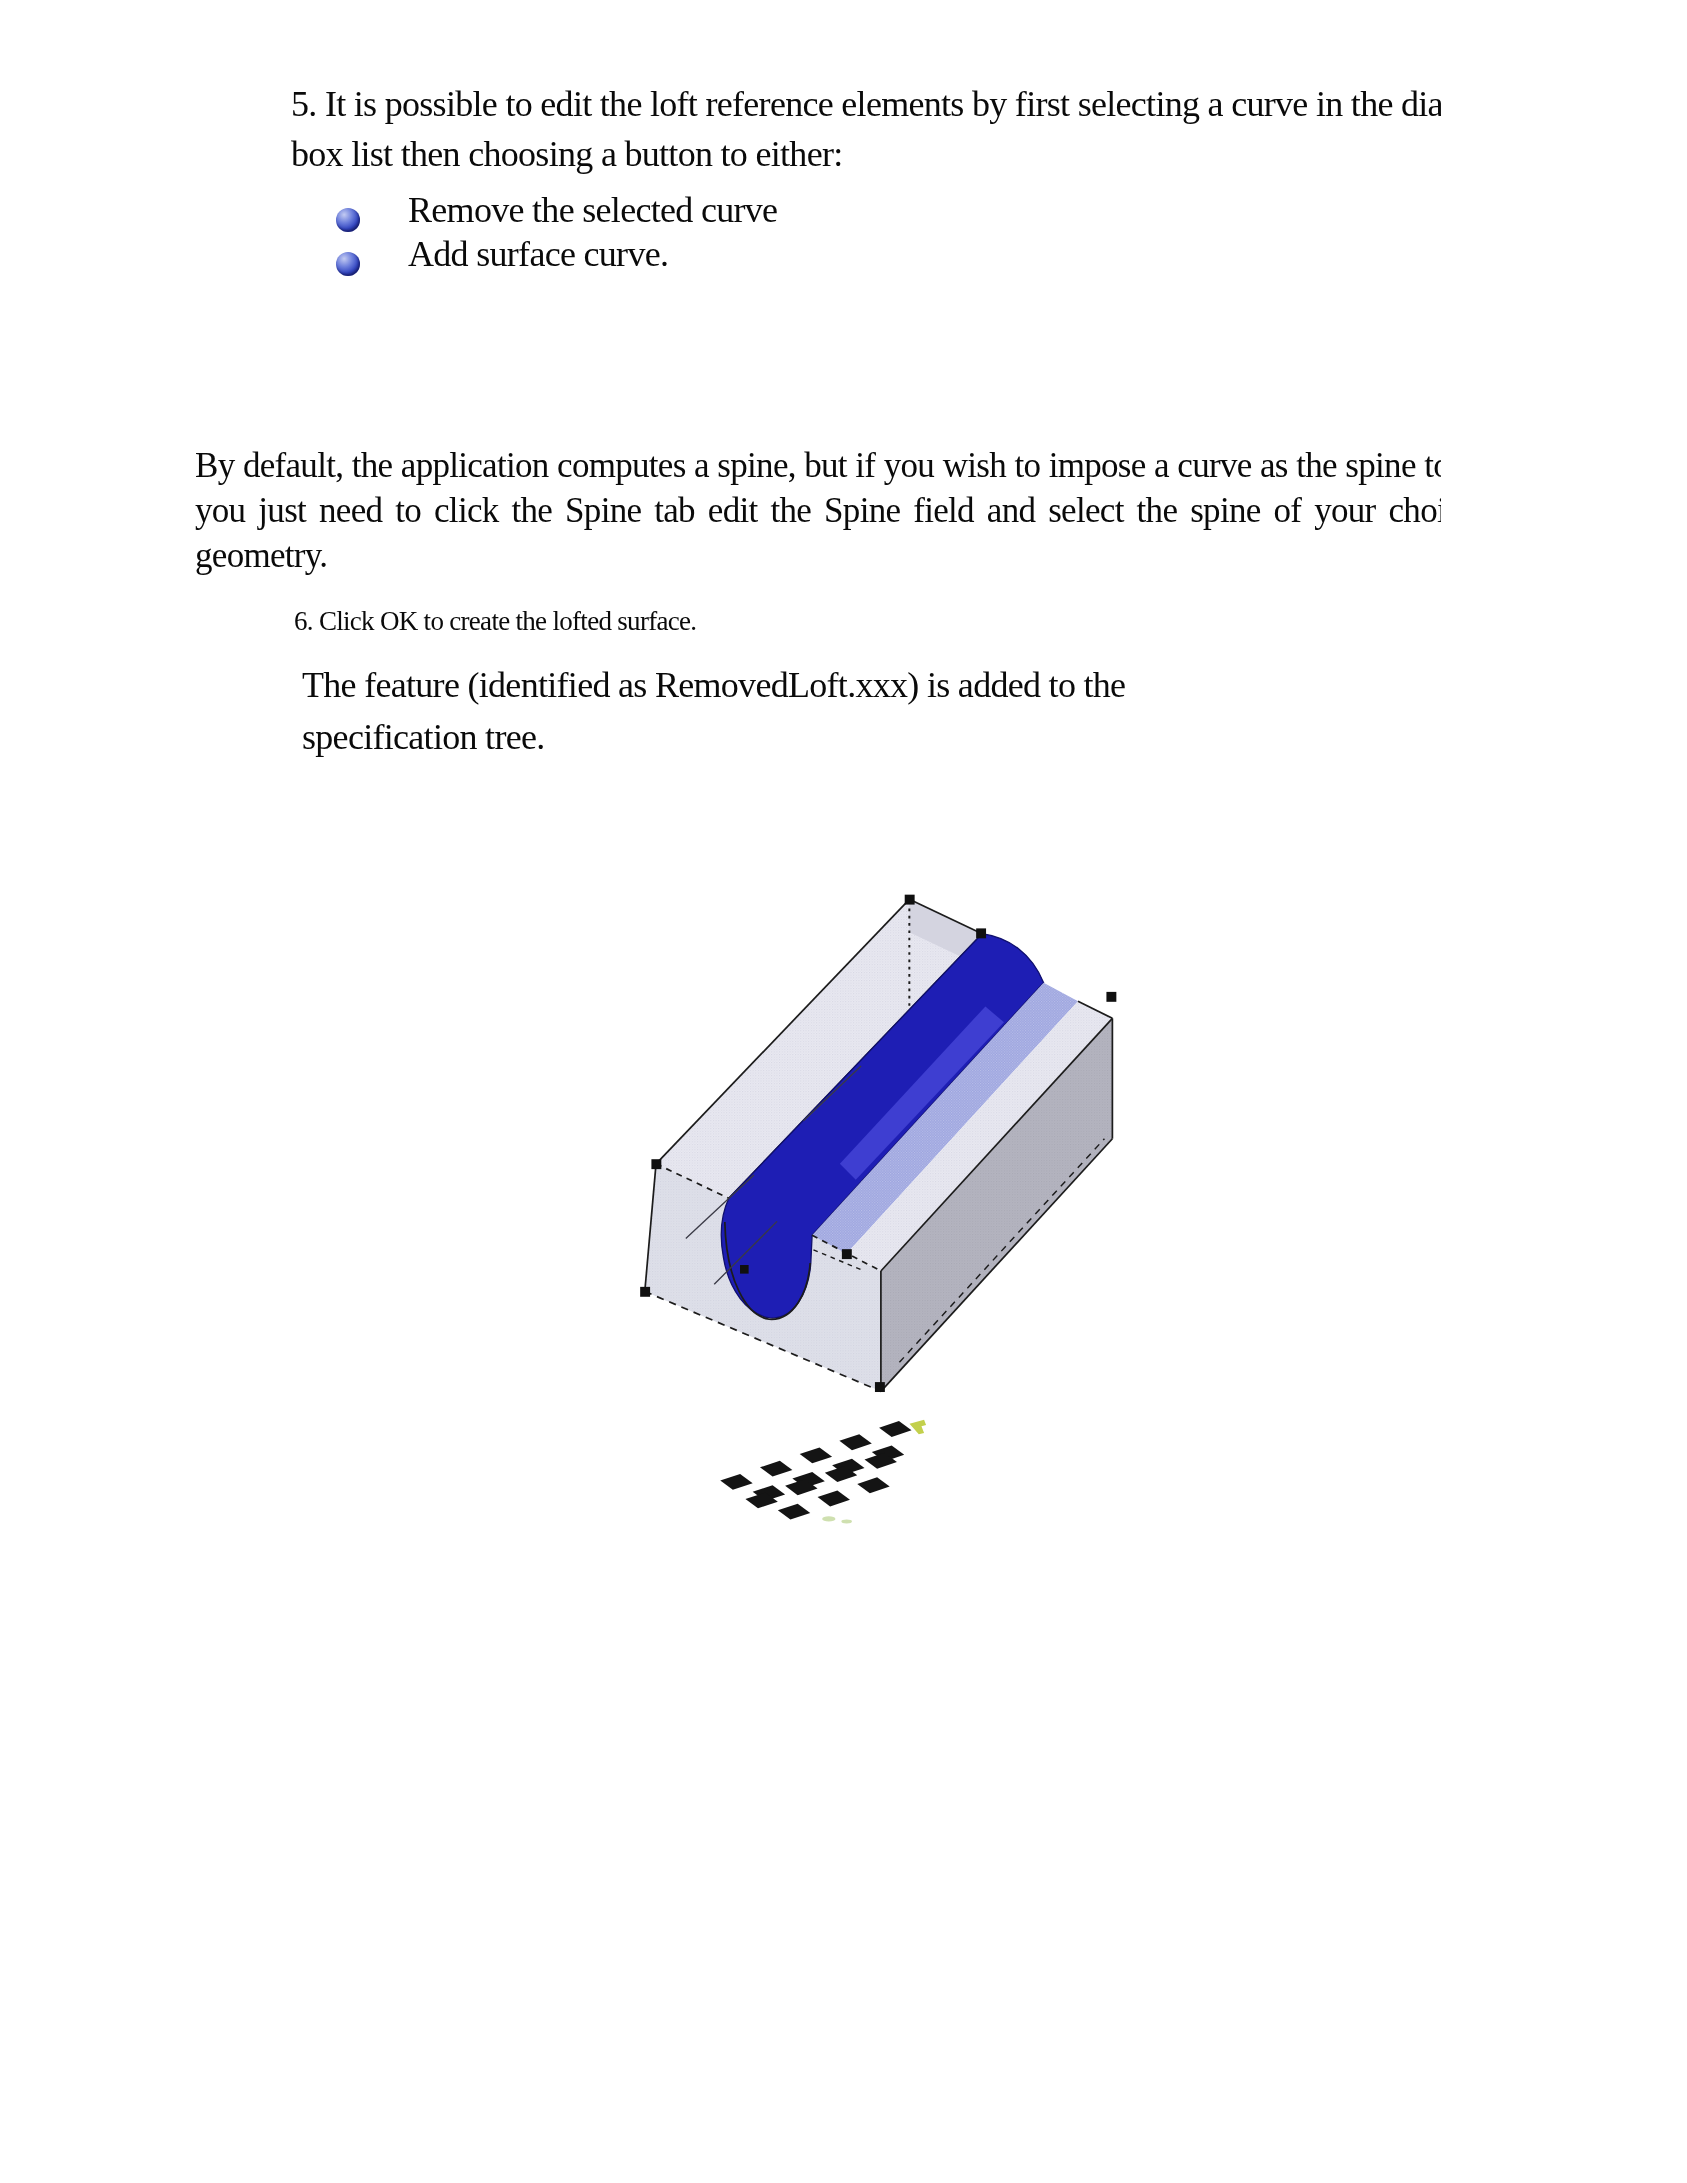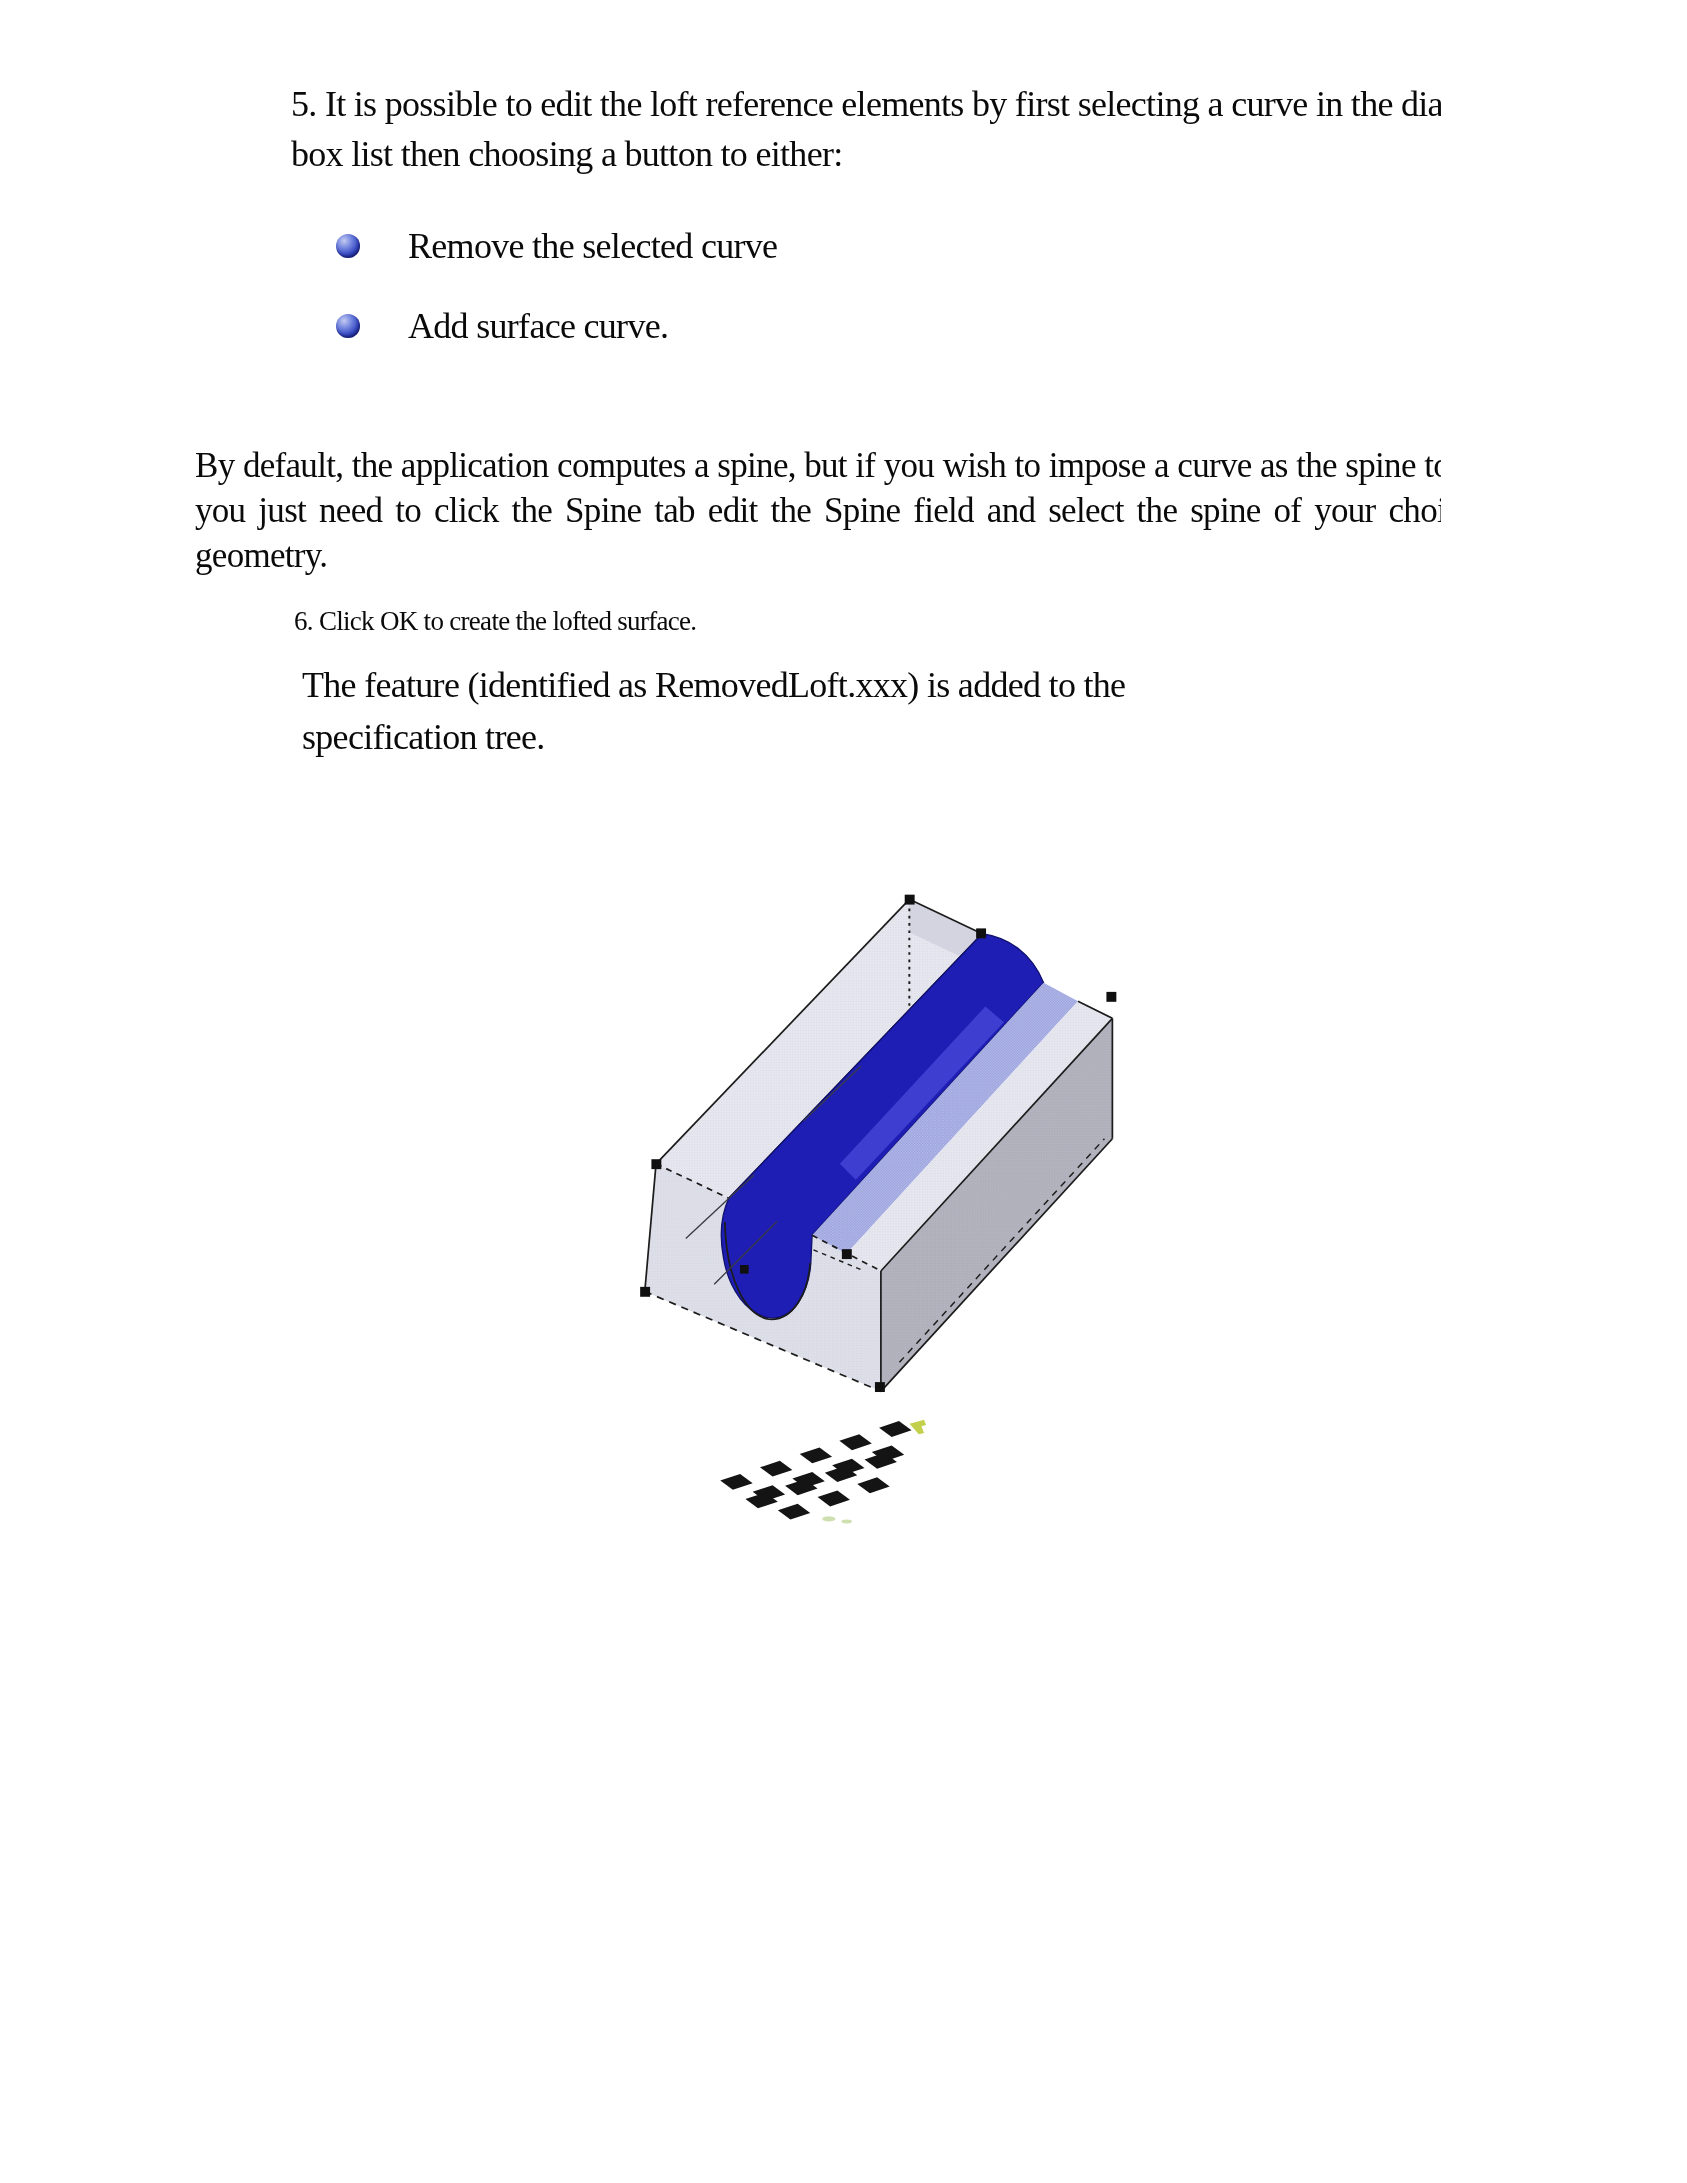--- a/index.html
+++ b/index.html
@@ -1,21 +1,21 @@
 <!DOCTYPE html>
 <html style="font-size:10.6px"><head>
 <meta charset="utf-8">
 <style>
   html,body{margin:0;padding:0;background:#ffffff;}
   .page{position:relative;width:1441px;height:2183px;background:#ffffff;overflow:hidden;
         font-family:"Liberation Serif", serif;color:#0a0a0a;}
   .tx{position:absolute;letter-spacing:-0.7px;}
   .step5{left:291px;top:79px;width:1197px;font-size:36px;line-height:50px;}
   .bullets{left:336px;top:188px;width:992px;}
-  .brow{display:flex;align-items:center;height:44px;margin-top:36px;}
+  .brow{display:flex;align-items:flex-end;height:44px;}
   .bico{width:24px;height:24px;border-radius:50%;flex:0 0 24px;margin-right:48px;
         background:radial-gradient(circle at 34% 28%, #c3cbf2 0%, #6d7fdc 35%, #3346c0 62%, #1a2590 100%);
         box-shadow:inset -1.3px -2px 2.6px rgba(10,10,60,.55);}
   .blabel{font-size:36px;line-height:44px;letter-spacing:-0.7px;}
   .para{left:195px;top:443px;width:1373px;font-size:35px;line-height:45px;
         text-align:justify;text-justify:inter-word;}
   .step6{left:294px;top:599px;width:1125px;font-size:27px;line-height:44px;}
   .feature{left:302px;top:659px;width:979px;font-size:36px;line-height:52px;}
   .figwrap{position:absolute;left:615px;top:853px;width:549px;height:582px;}
   .flagwrap{position:absolute;left:711px;top:1409px;width:225px;height:116px;}

